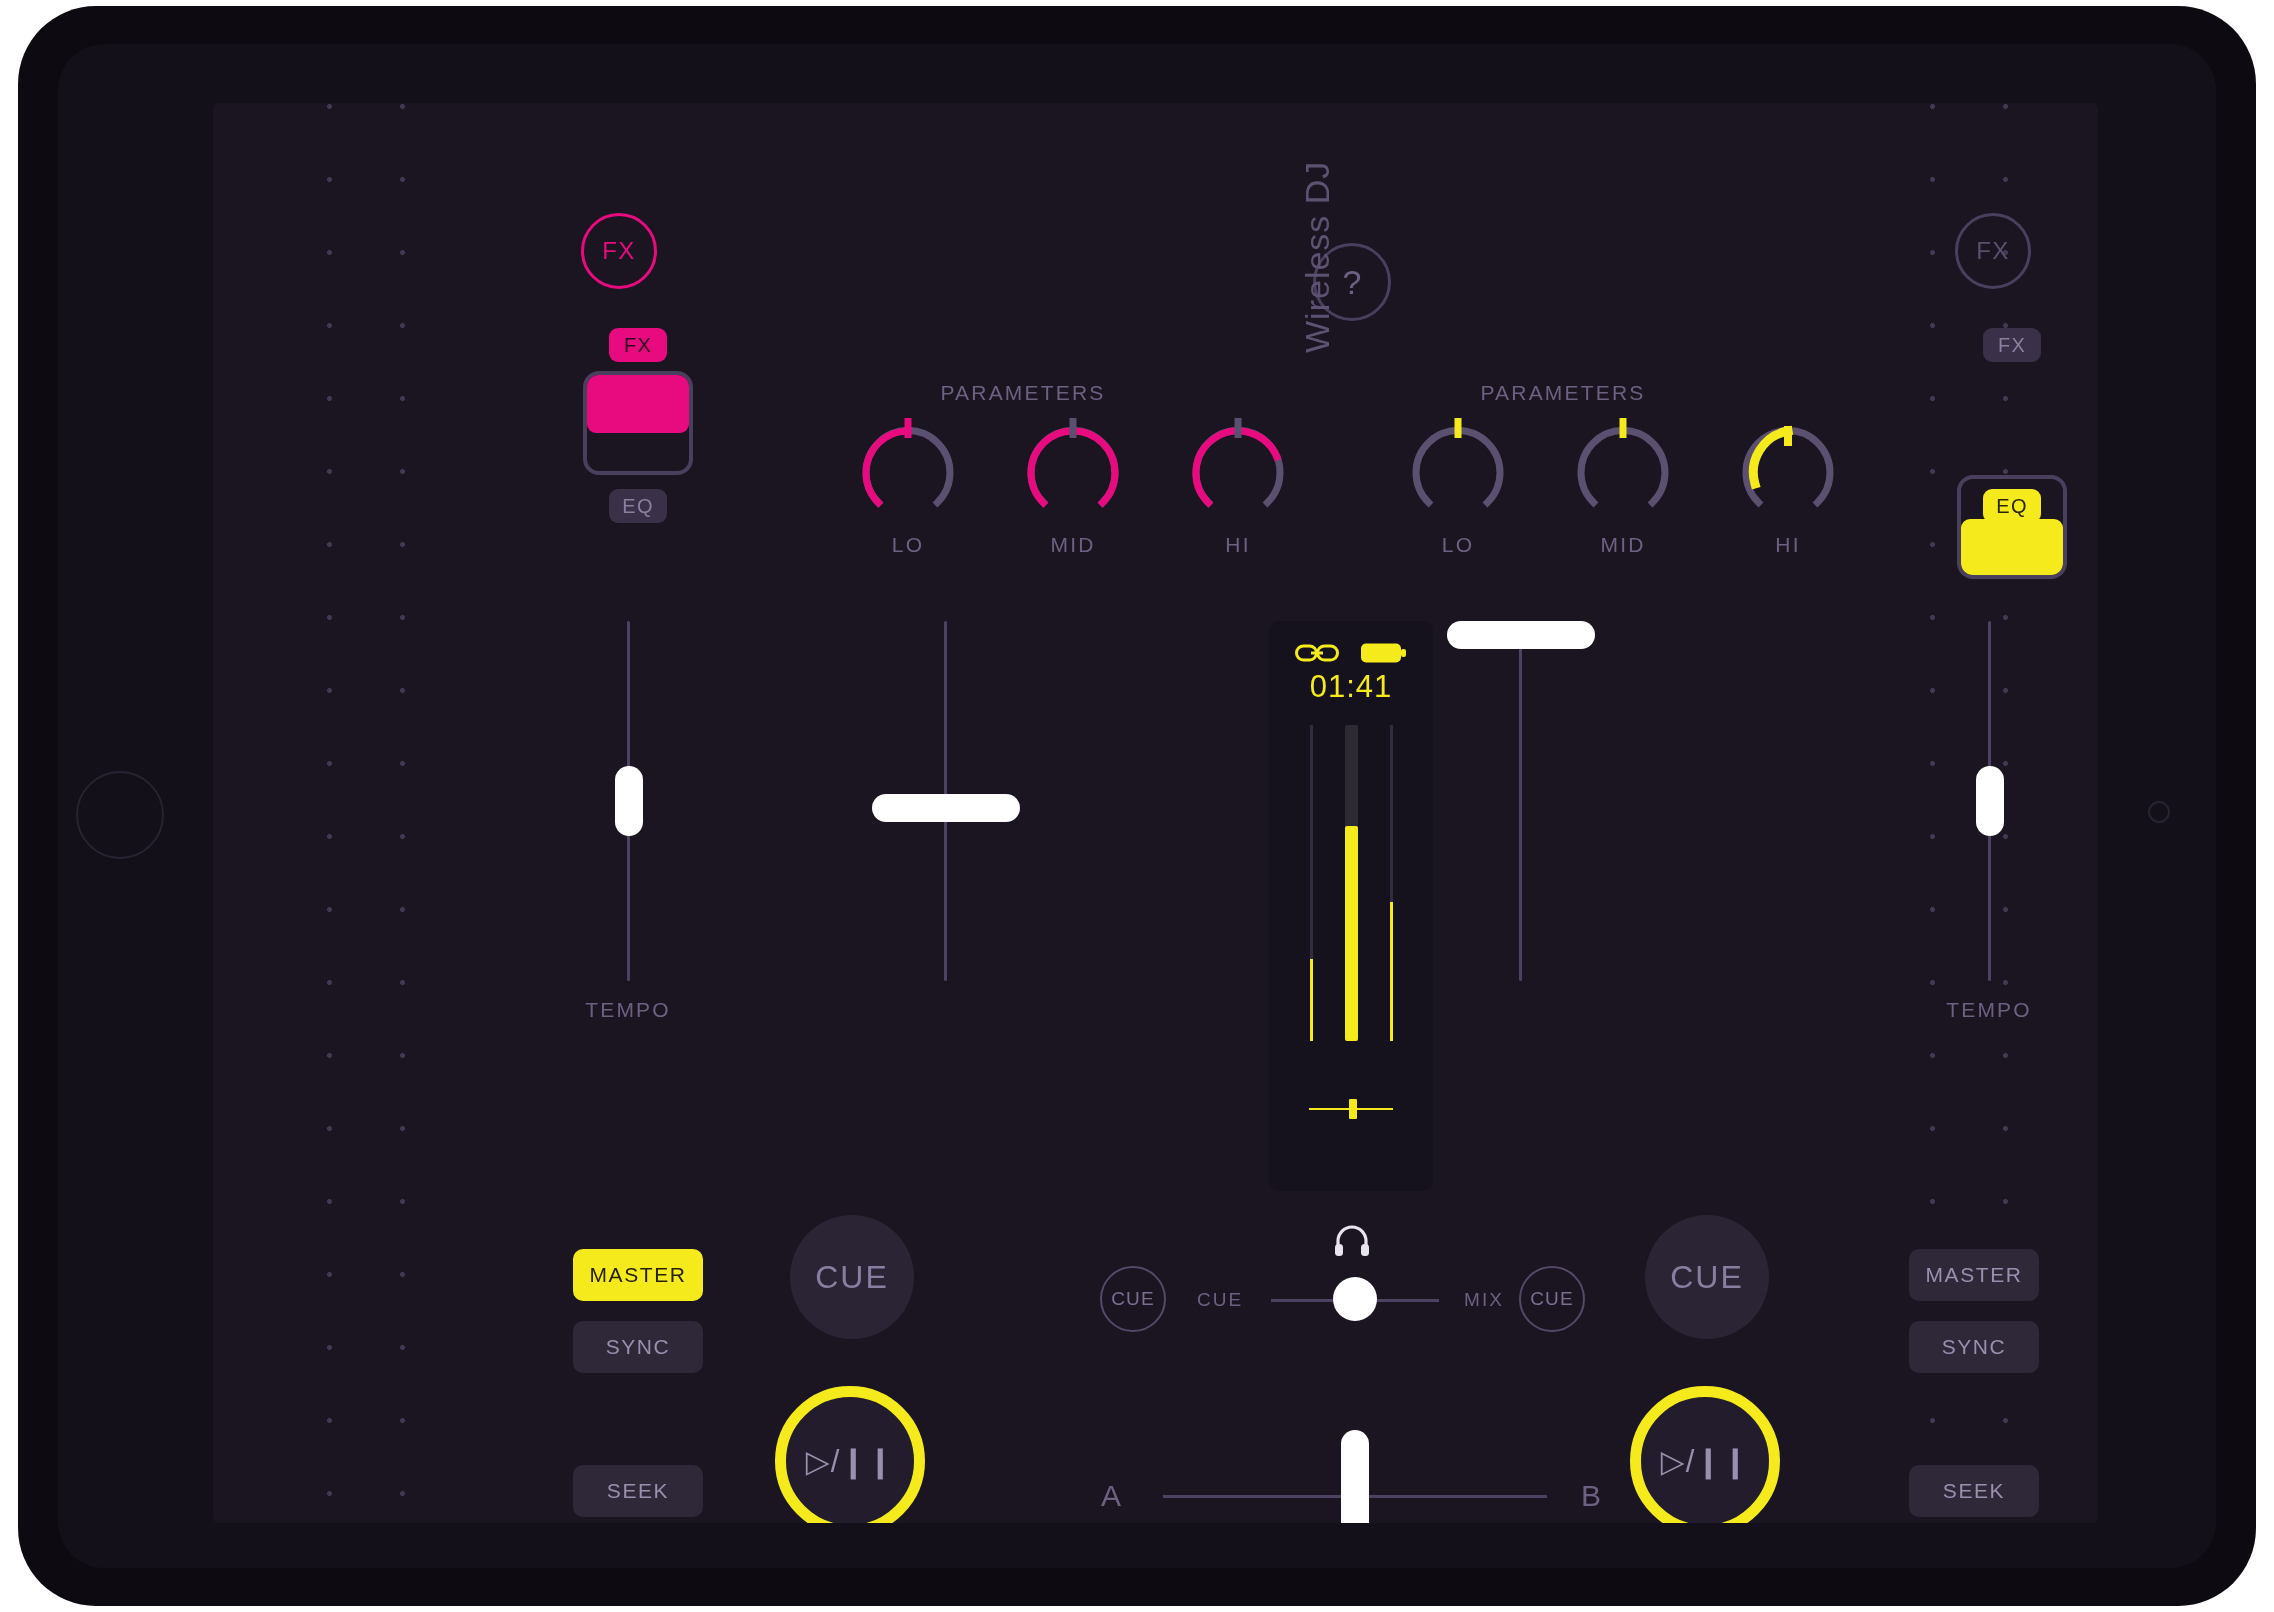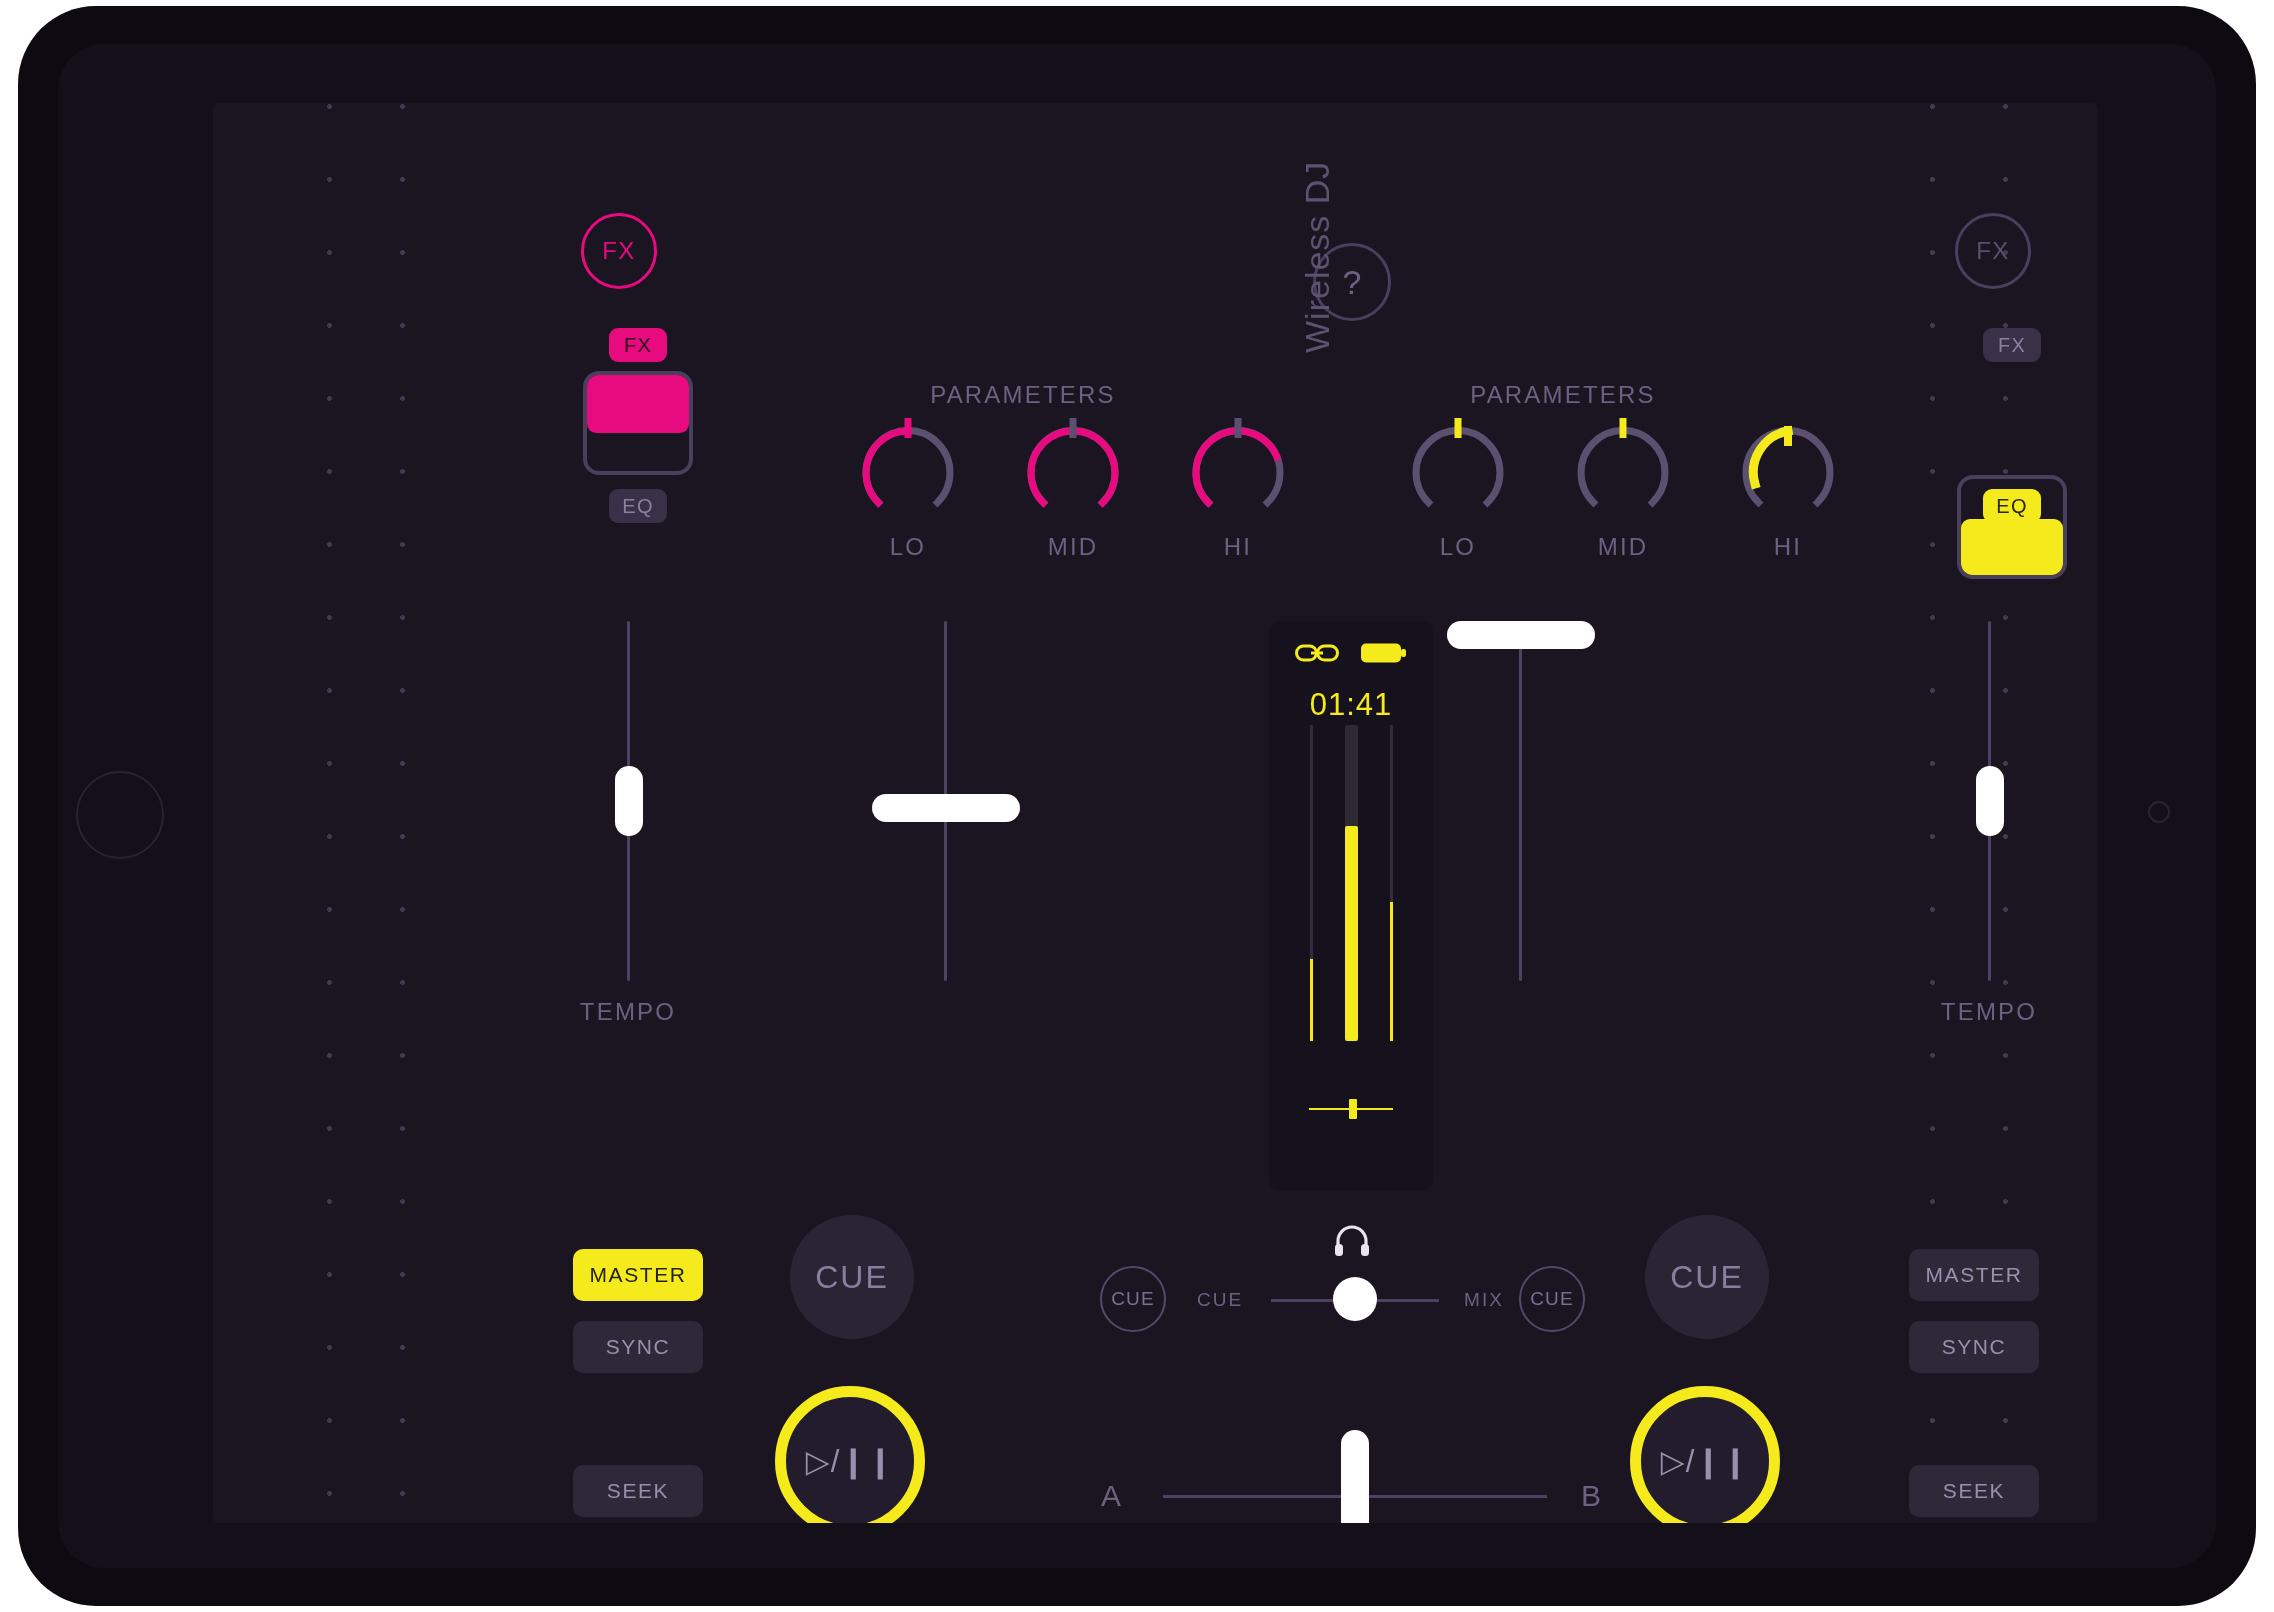--- a/index.html
+++ b/index.html
@@ -48,21 +48,21 @@
     background-size:73px 73px;
     background-position:14px 40px;
     opacity:.85;
   }
   #dot-grid-left{ left:66px; }
   #dot-grid-right{ right:66px; }
 
   
   .abs{ position:absolute; }
   .lbl{
-    color:#6d6080; font-size:24px; letter-spacing:2.2px;
+    color:#6d6080; font-size:21px; letter-spacing:2.2px;
     text-align:center; user-select:none; white-space:nowrap;
   }
   .lbl-sm{ font-size:19px; letter-spacing:2px; }
 
   
   .fx-round{
     width:76px; height:76px; border-radius:50%;
     display:flex; align-items:center; justify-content:center;
     font-size:24px; letter-spacing:1.5px;
   }
@@ -290,21 +290,21 @@
           <rect x="16" y="8.5" width="12" height="3" fill="#f5eb1c"></rect>
         </svg>
       </span>
 
       <span class="abs" style="left:92px; top:22px;">
         <svg width="46" height="20" viewBox="0 0 46 20">
           <rect x="1" y="1.5" width="38" height="17" rx="4" fill="#f5eb1c" stroke="#f5eb1c" stroke-width="2"></rect>
           <rect x="40" y="6" width="5" height="8" rx="2" fill="#f5eb1c"></rect>
         </svg>
       </span>
-      <div class="abs" style="left:0; top:48px; width:164px; text-align:center; color:#f5eb1c; font-size:31px; letter-spacing:1px;margin-top:18px;">01:41</div>
+      <div class="abs" style="left:0; top:48px; width:164px; text-align:center; color:#f5eb1c; font-size:31px; letter-spacing:1px;">01:41</div>
 
       <div class="meter-track" style="left:41px; top:104px; height:316px;"></div>
       <div class="meter-fill" id="meter-left" style="left: 41px; bottom: auto; height: 82.16px; top: 337.84px;"></div>
 
       <div class="meter-track mid" style="left:76px; top:104px; height:316px;"></div>
       <div class="meter-fill mid" id="meter-center" style="left: 76px; bottom: auto; height: 214.88px; top: 205.12px;"></div>
 
       <div class="meter-track" style="left:121px; top:104px; height:316px;"></div>
       <div class="meter-fill" id="meter-right" style="left: 121px; bottom: auto; height: 139.04px; top: 280.96px;"></div>
 

